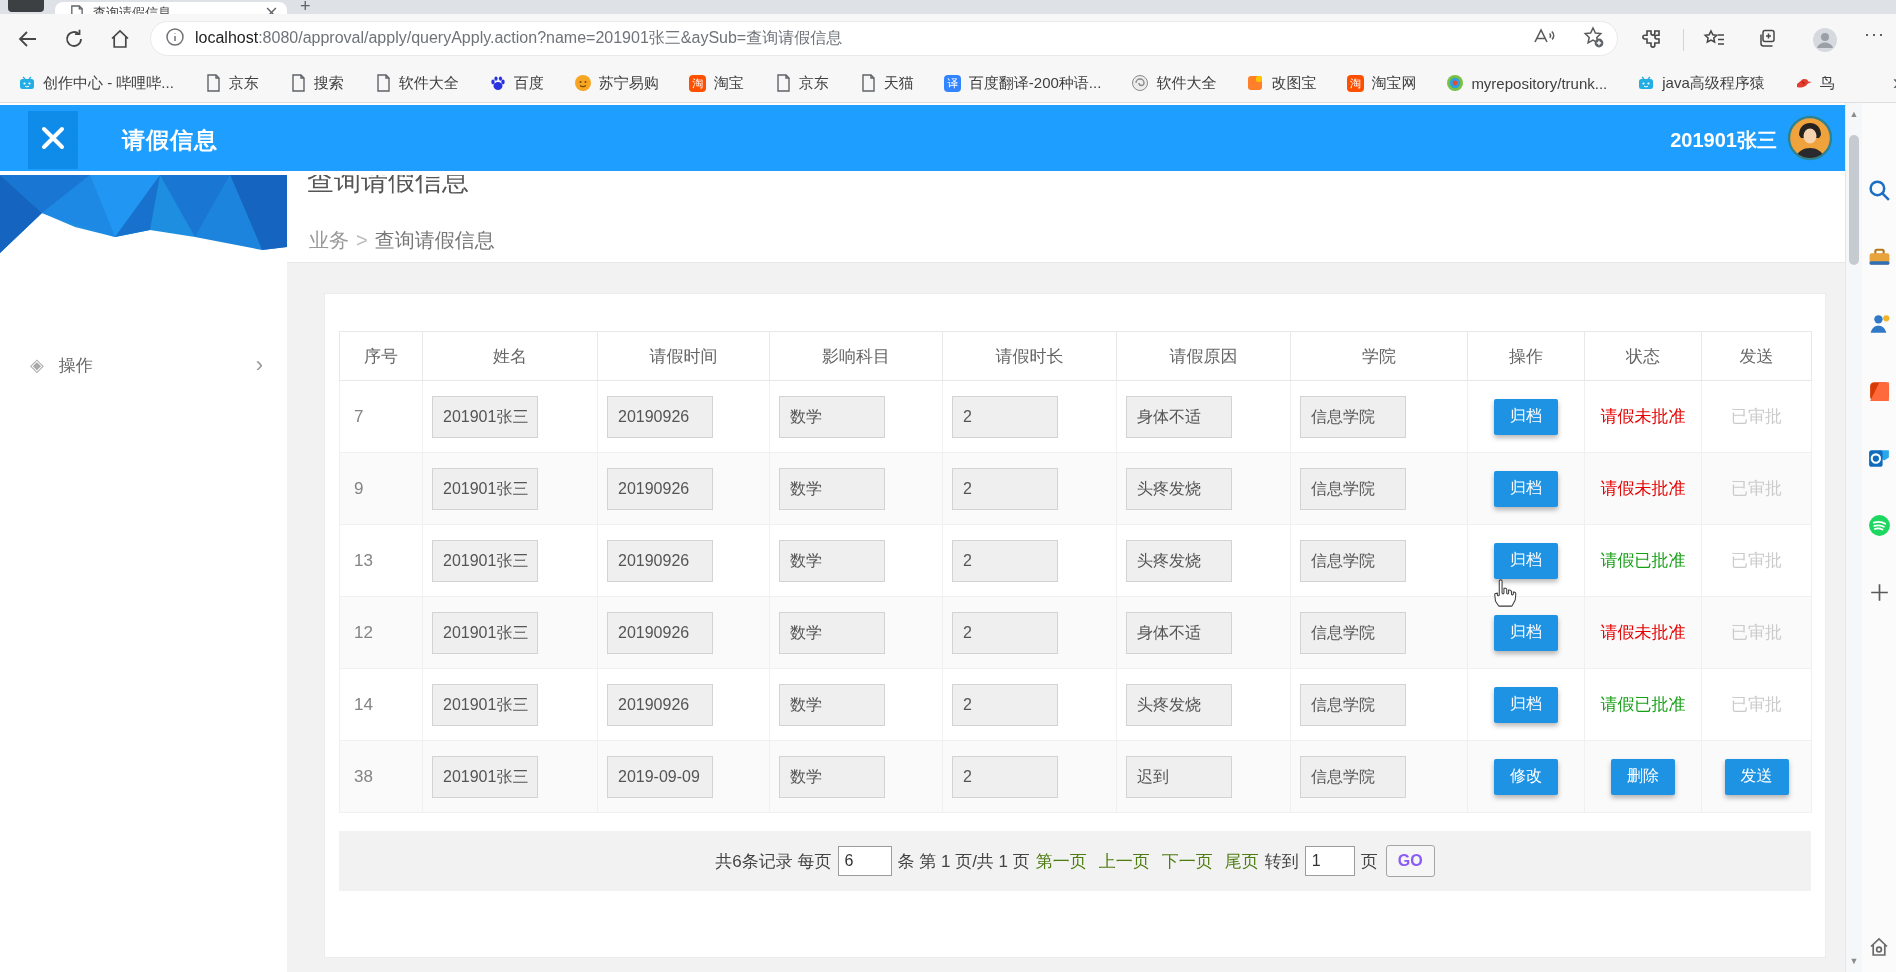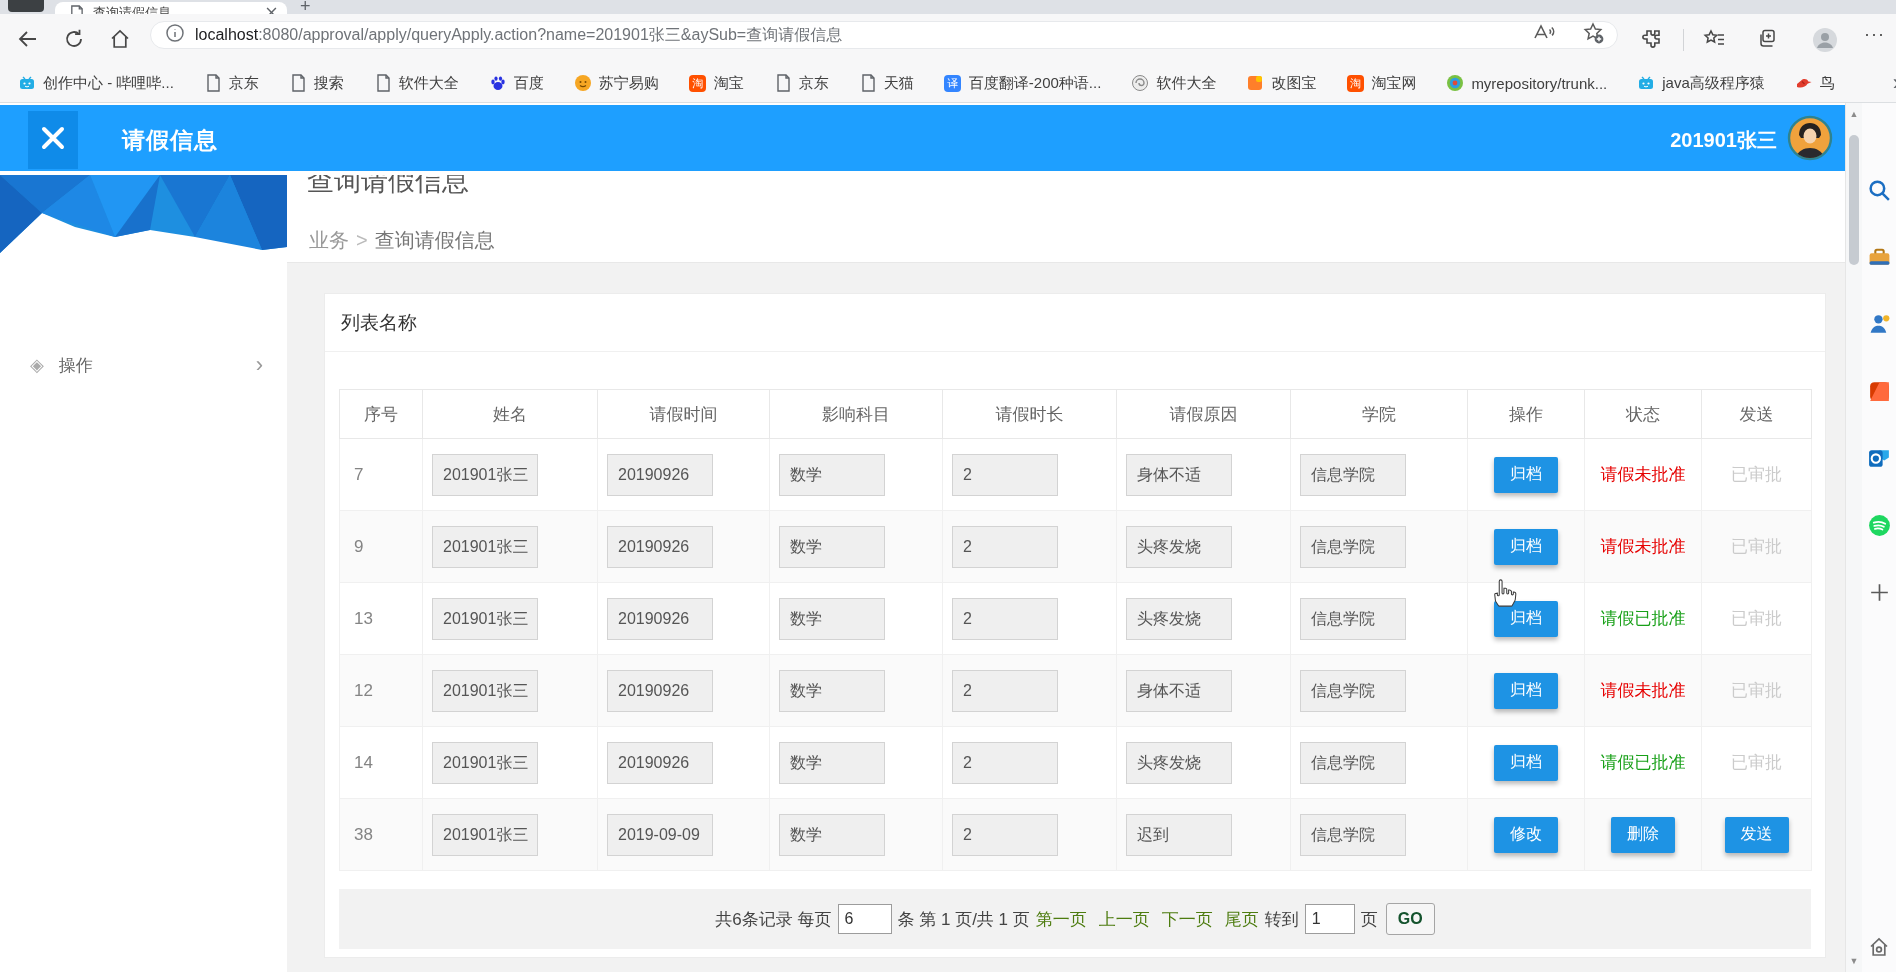--- a/index.html
+++ b/index.html
@@ -7,21 +7,21 @@
   
   #tabstrip{position:absolute;left:0;top:0;width:1896px;height:14px;background:#dee1e6;overflow:hidden;}
   #corner-btn{position:absolute;left:8px;top:-8px;width:36px;height:20px;background:#3c4043;border-radius:4px;}
   #tab{position:absolute;left:55px;top:2px;width:232px;height:40px;background:#fff;border-radius:8px 8px 0 0;
     display:flex;align-items:flex-start;padding:2px 10px 0 12px;box-sizing:border-box;}
   #tab .tab-title{font-size:13px;color:#454545;margin-left:8px;white-space:nowrap;overflow:hidden;max-width:160px;}
   #tab .tab-close{margin-left:auto;}
   #newtab{position:absolute;left:300px;top:-4px;font-size:18px;color:#5f6368;}
   #toolbar{position:absolute;left:0;top:14px;width:1896px;height:50px;background:#f7f7f8;}
   .tb-ic{position:absolute;top:13px;width:24px;height:24px;}
-  #omnibox{position:absolute;left:150px;top:7px;width:1468px;height:28px;background:#fff;border:1px solid #e7e9ec;
+  #omnibox{position:absolute;left:150px;top:7px;width:1468px;height:35px;background:#fff;border:1px solid #e7e9ec;
     border-radius:18px;display:flex;align-items:center;box-sizing:border-box;padding:0 12px 0 14px;}
   #omnibox .url{font-size:16px;white-space:nowrap;overflow:hidden;margin-left:10px;flex:1;}
   #omnibox .url .host{color:#1d1d1f;}
   #omnibox .url .path{color:#6f7378;}
   .vdiv{position:absolute;top:15px;width:1px;height:22px;background:#d2d4d7;}
   #bookmarks{position:absolute;left:0;top:64px;width:1896px;height:39px;background:#f7f7f8;border-bottom:1px solid #dcdfe2;
     display:flex;align-items:center;padding-left:18px;box-sizing:border-box;}
   .bm{display:flex;align-items:center;margin-right:30px;white-space:nowrap;}
   .bm .bm-label{font-size:15px;color:#404040;margin-left:7px;}
   .bm-ic{width:18px;height:18px;display:inline-flex;align-items:center;justify-content:center;}
@@ -63,21 +63,21 @@
   .st-red{color:#e60000;}
   .st-green{color:#18a018;}
   .send-gray{color:#cbcbcb;}
   #pager{margin:18px 14px 0 14px;height:60px;background:#f2f2f2;display:flex;align-items:center;justify-content:center;
     font-size:17px;color:#444;}
   #pager input{height:28px;border:1px solid #9c9c9c;background:#fff;font-size:16px;padding:0 6px;font-family:inherit;color:#333;}
   #pager .inp-per{width:40px;margin:0 6px;}
   #pager .inp-goto{width:36px;margin:0 6px;}
   #pager a{color:#4d7c0f;text-decoration:none;margin:0 6px;}
   #go-btn{height:32px;margin-left:8px;padding:0 11px;border:1px solid #a5a5a5;background:#f6f6f6;border-radius:3px;
-    font-size:16px;font-weight:bold;color:#14532d;font-family:inherit;}
+    font-size:16px;font-weight:bold;color:#8b5cf6;font-family:inherit;}
   
   #scrollbar{position:absolute;left:1845px;top:103px;width:17px;height:869px;background:#f6f7f8;border-left:1px solid #e6e6e6;box-sizing:border-box;}
   #scrollbar .arr{position:absolute;left:0;width:100%;text-align:center;font-size:9px;color:#8b8b8b;}
   #sb-thumb{position:absolute;left:3px;top:32px;width:10px;height:130px;background:#c6cbd1;border-radius:5px;}
   #edgebar{position:absolute;left:1862px;top:103px;width:34px;height:869px;background:#fbfbfc;
     display:flex;flex-direction:column;align-items:center;padding-top:74px;box-sizing:border-box;gap:41px;}
   .eb-ic{width:26px;height:26px;display:flex;align-items:center;justify-content:center;}
   #eb-bottom{margin-top:auto;margin-bottom:12px;}
   
   #cursor{position:absolute;left:1488px;top:578px;width:30px;height:30px;z-index:99;}
@@ -375,21 +375,20 @@
 
   <div id="main">
     <div id="page-head">
       <h1 id="page-title">查询请假信息</h1>
       <div id="breadcrumb">
         <span>业务</span><span class="sep">&gt;</span><span class="cur">查询请假信息</span>
       </div>
     </div>
     <div id="content">
       <div id="panel">
-        <div id="panel-title">列表名称</div>
         <div id="tablewrap">
           <table id="leave-table">
             <colgroup>
               <col style="width:83px">
                 <col style="width:175px">
                 <col style="width:172px">
                 <col style="width:173px">
                 <col style="width:174px">
               <col style="width:174px">
                 <col style="width:177px">

